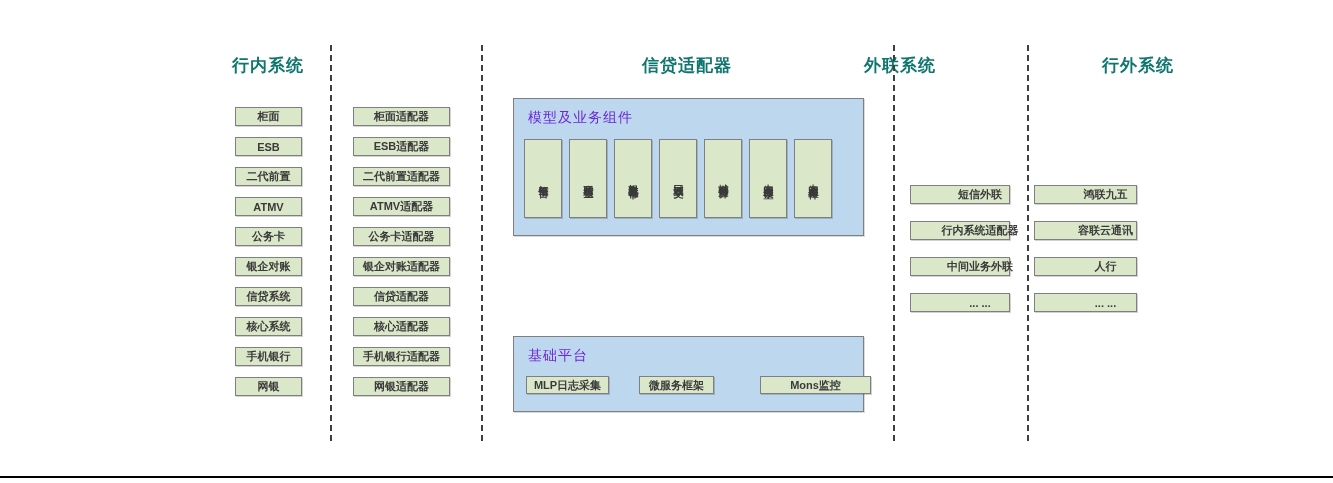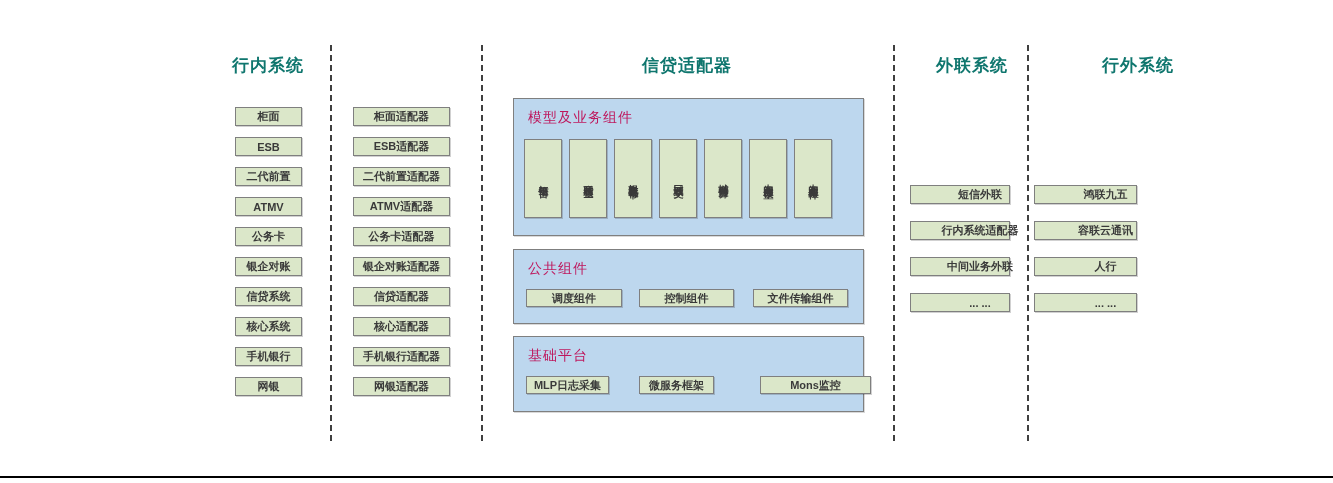--- a/index.html
+++ b/index.html
@@ -56,21 +56,21 @@
     box-sizing: border-box;
     background: #bdd7ee;
     border: 1px solid #7f7f7f;
     box-shadow: 1px 1px 0 rgba(0,0,0,0.15);
   }
   .bluegroup .glabel {
     position: absolute;
     top: 10px;
     left: 14px;
     font-size: 14px;
-    color: #be185d;
+    color: #6d28d9;
     letter-spacing: 1px;
   }
   .vbox-row {
     position: absolute;
     left: 10px;
     top: 40px;
     display: flex;
     gap: 7px;
   }
   .vbox {
@@ -118,21 +118,21 @@
     background: #000000;
   }
 </style>
 </head>
 <body>
 
 <div id="canvas">
 
   <div class="col-header" style="left:268px">行内系统</div>
   <div class="col-header" style="left:687px">信贷适配器</div>
-  <div class="col-header" style="left:972px">外联系统</div>
+  <div class="col-header" style="left:900px">外联系统</div>
   <div class="col-header" style="left:1138px">行外系统</div>
 
   <div class="separator" style="left:330px"></div>
   <div class="separator" style="left:481px"></div>
   <div class="separator" style="left:893px"></div>
   <div class="separator" style="left:1027px"></div>
 
   <div class="vcol" style="left:353px; top:107px; width:97px">
     <div class="gbox">柜面适配器</div>
     <div class="gbox">ESB适配器</div>
@@ -179,26 +179,20 @@
         </div>
       <div class="vbox">
           <span>中间业务模型</span>
         </div>
       <div class="vbox">
           <span>中间业务组件</span>
         </div>
     </div>
   </div>
 
-  <div class="bluegroup" style="top:249px; height:75px">
-    <div class="glabel">公共组件</div>
-    <div class="hbox" style="left:12px; width:96px">调度组件</div>
-    <div class="hbox" style="left:125px; width:95px">控制组件</div>
-    <div class="hbox" style="left:239px; width:95px">文件传输组件</div>
-  </div>
 
   <div class="bluegroup" style="top:336px; height:76px">
     <div class="glabel">基础平台</div>
     <div class="hbox" style="left:12px; width:83px">MLP日志采集</div>
     <div class="hbox" style="left:125px; width:75px">微服务框架</div>
     <div class="hbox" style="left:246px; width:111px">Mons监控</div>
   </div>
 
   <div class="vcol wide-gap" style="left:910px; top:185px; width:100px">
     <div class="gbox">短信外联</div>

